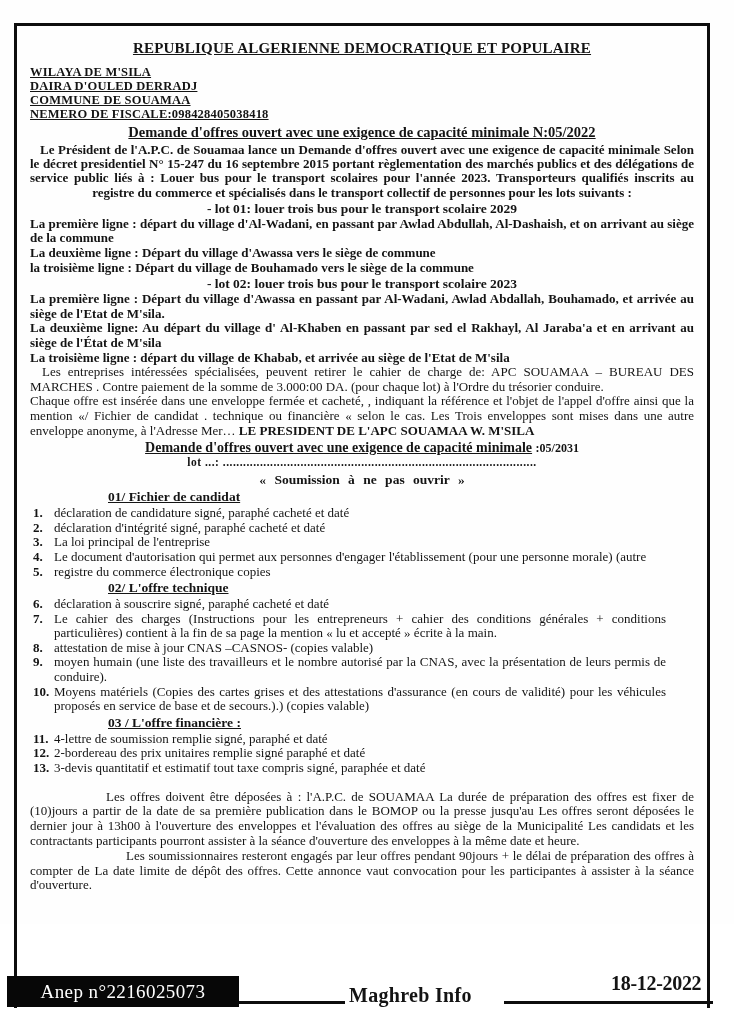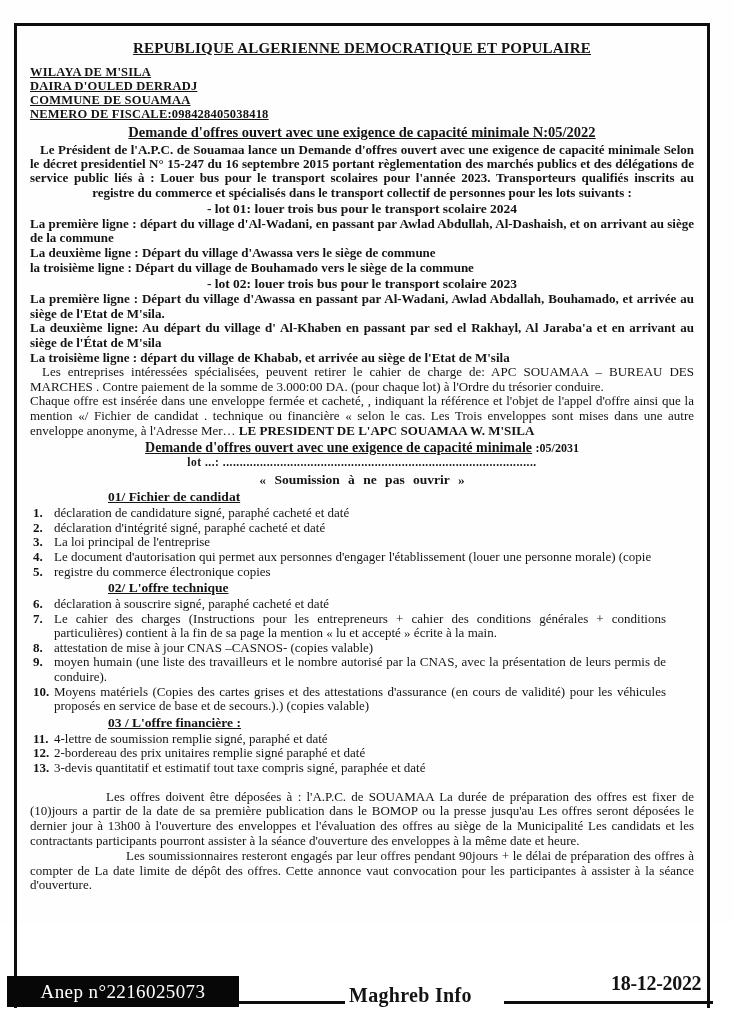--- a/index.html
+++ b/index.html
@@ -170,21 +170,21 @@
       <div>WILAYA DE M'SILA</div>
       <div>DAIRA  D'OULED DERRADJ</div>
       <div>COMMUNE DE SOUAMAA</div>
       <div>NEMERO DE FISCALE:098428405038418</div>
     </div>
 
     <div class="main-title">Demande d'offres ouvert  avec une exigence de capacité minimale N:05/2022</div>
 
     <div class="intro">Le Président de l'A.P.C. de Souamaa  lance  un Demande d'offres ouvert avec une exigence de capacité minimale Selon le décret presidentiel  N° 15-247 du 16 septembre 2015 portant règlementation des marchés publics et des délégations de service public liés à : Louer  bus  pour le transport scolaires pour l'année 2023. Transporteurs qualifiés inscrits au registre du commerce et spécialisés dans le transport collectif de personnes pour les lots suivants :</div>
 
-    <div class="lot-heading">- lot 01: louer trois bus pour le transport scolaire 2024</div>
+    <div class="lot-heading">- lot 01: louer trois bus pour le transport scolaire 2029</div>
     <div class="route">La première ligne : départ du village d'Al-Wadani, en passant par Awlad Abdullah, Al-Dashaish, et on arrivant au siège de la commune</div>
     <div class="route">La deuxième ligne : Départ du village d'Awassa vers le siège de commune</div>
     <div class="route">la troisième ligne : Départ du village de Bouhamado vers le siège de la commune</div>
 
     <div class="lot-heading">- lot 02: louer trois bus pour le transport scolaire 2023</div>
     <div class="route">La première ligne : Départ du village d'Awassa  en passant par Al-Wadani, Awlad Abdallah, Bouhamado, et arrivée au siège de l'Etat de M'sila.</div>
     <div class="route">La deuxième ligne: Au départ du village d' Al-Khaben en passant par sed el Rakhayl, Al Jaraba'a et en arrivant au siège de l'État de M'sila</div>
     <div class="route">La troisième ligne : départ  du village de Khabab, et arrivée au siège de l'Etat de M'sila</div>
 
     <div class="para indent">Les entreprises intéressées spécialisées, peuvent  retirer le cahier de charge de: APC SOUAMAA – BUREAU DES MARCHES . Contre paiement de la somme  de 3.000:00 DA. (pour chaque lot) à l'Ordre du  trésorier conduire.</div>
@@ -207,21 +207,21 @@
     <div class="item">
         <span class="num">2.</span>
         <span class="txt">déclaration d'intégrité signé, paraphé cacheté et daté</span>
       </div>
     <div class="item">
         <span class="num">3.</span>
         <span class="txt">La loi principal de l'entreprise</span>
       </div>
     <div class="item">
         <span class="num">4.</span>
-        <span class="txt">Le document d'autorisation qui permet aux personnes d'engager l'établissement (louer une personne morale) (copie</span>
+        <span class="txt">Le document d'autorisation qui permet aux personnes d'engager l'établissement (pour une personne morale) (autre</span>
       </div>
     <div class="item">
         <span class="num">5.</span>
         <span class="txt">registre du commerce électronique copies</span>
       </div>
 
     <div class="section-heading">02/  L'offre technique</div>
 
     <div class="item">
         <span class="num">6.</span>

